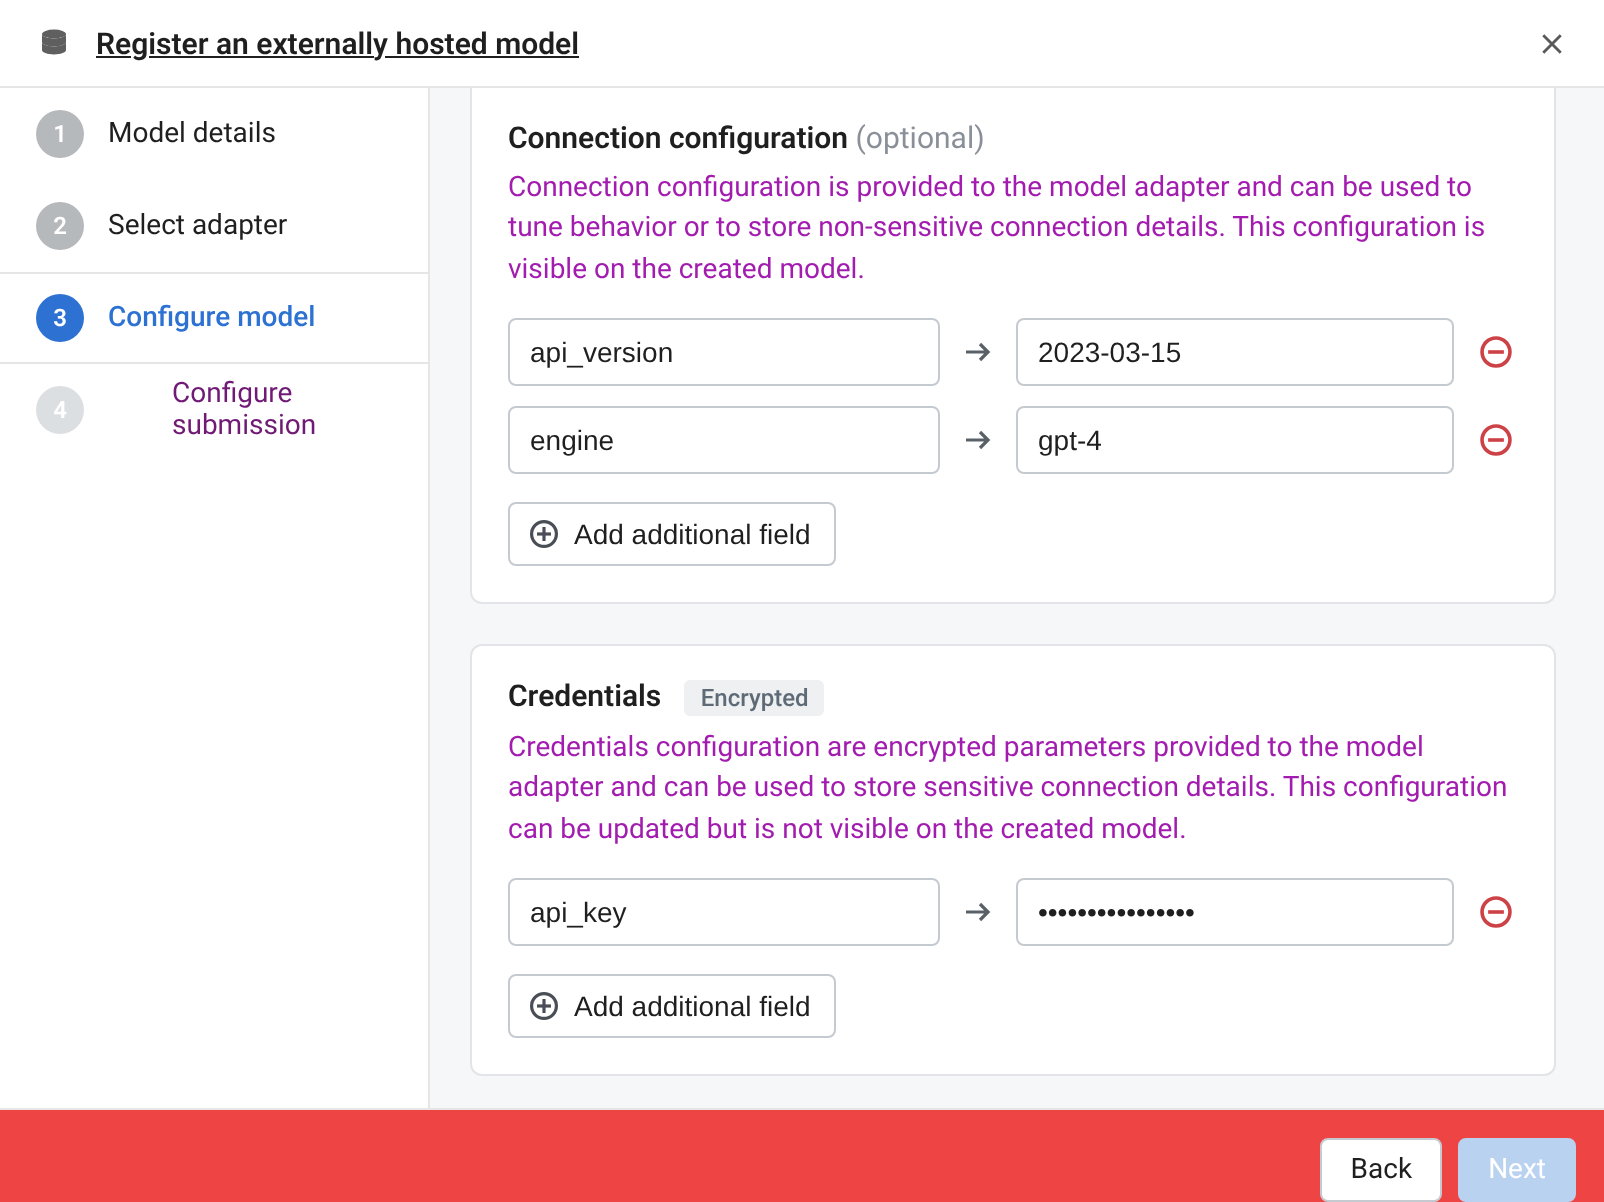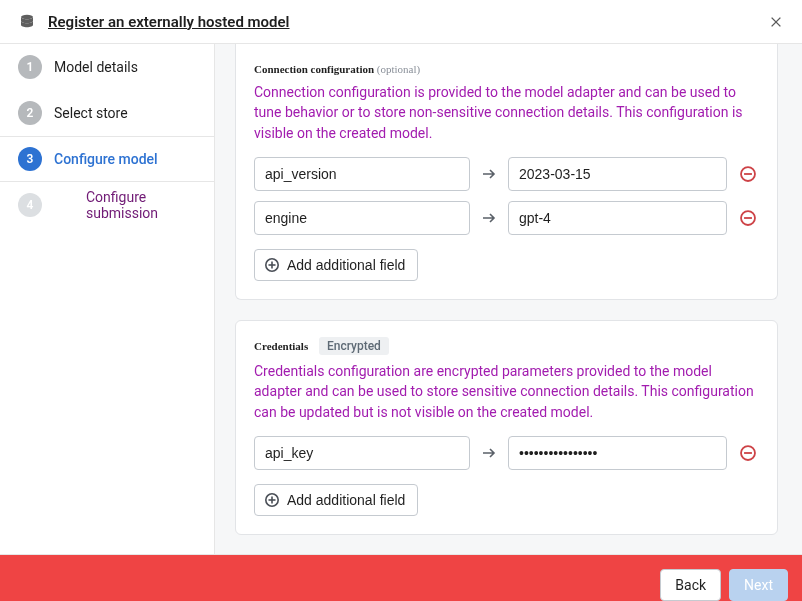--- a/index.html
+++ b/index.html
@@ -110,25 +110,24 @@
     padding: 16px 18px 18px 18px;
     margin-bottom: 20px;
   }
   .card.first-cut-top {
     border-top-left-radius: 0;
     border-top-right-radius: 0;
     border-top: none;
     margin-top: 0;
   }
   .section-heading {
-    font-size: 11px;
+    font-size: 15px;
     font-weight: 600;
     color: #1f1f1f;
     margin: 0 0 6px 0;
-    font-family: Liberation Serif, serif;
   }
   .section-heading .optional {
     font-weight: 400;
     color: #8a9099;
   }
   .tag-encrypted {
     display: inline-block;
     background: #eef0f2;
     color: #5e6a75;
     font-size: 12px;
@@ -262,21 +261,21 @@
 
 <div class="dialog-body">
 
   <div class="sidebar">
     <div class="step past">
       <span class="circle">1</span>
       <span class="label">Model details</span>
     </div>
     <div class="step past">
       <span class="circle">2</span>
-      <span class="label">Select store</span>
+      <span class="label">Select adapter</span>
     </div>
     <div class="step active">
       <span class="circle">3</span>
       <span class="label">Configure model</span>
     </div>
     <div class="step future disabled">
       <span class="circle">4</span>
       <span class="label">Configure submission</span>
     </div>
   </div>

